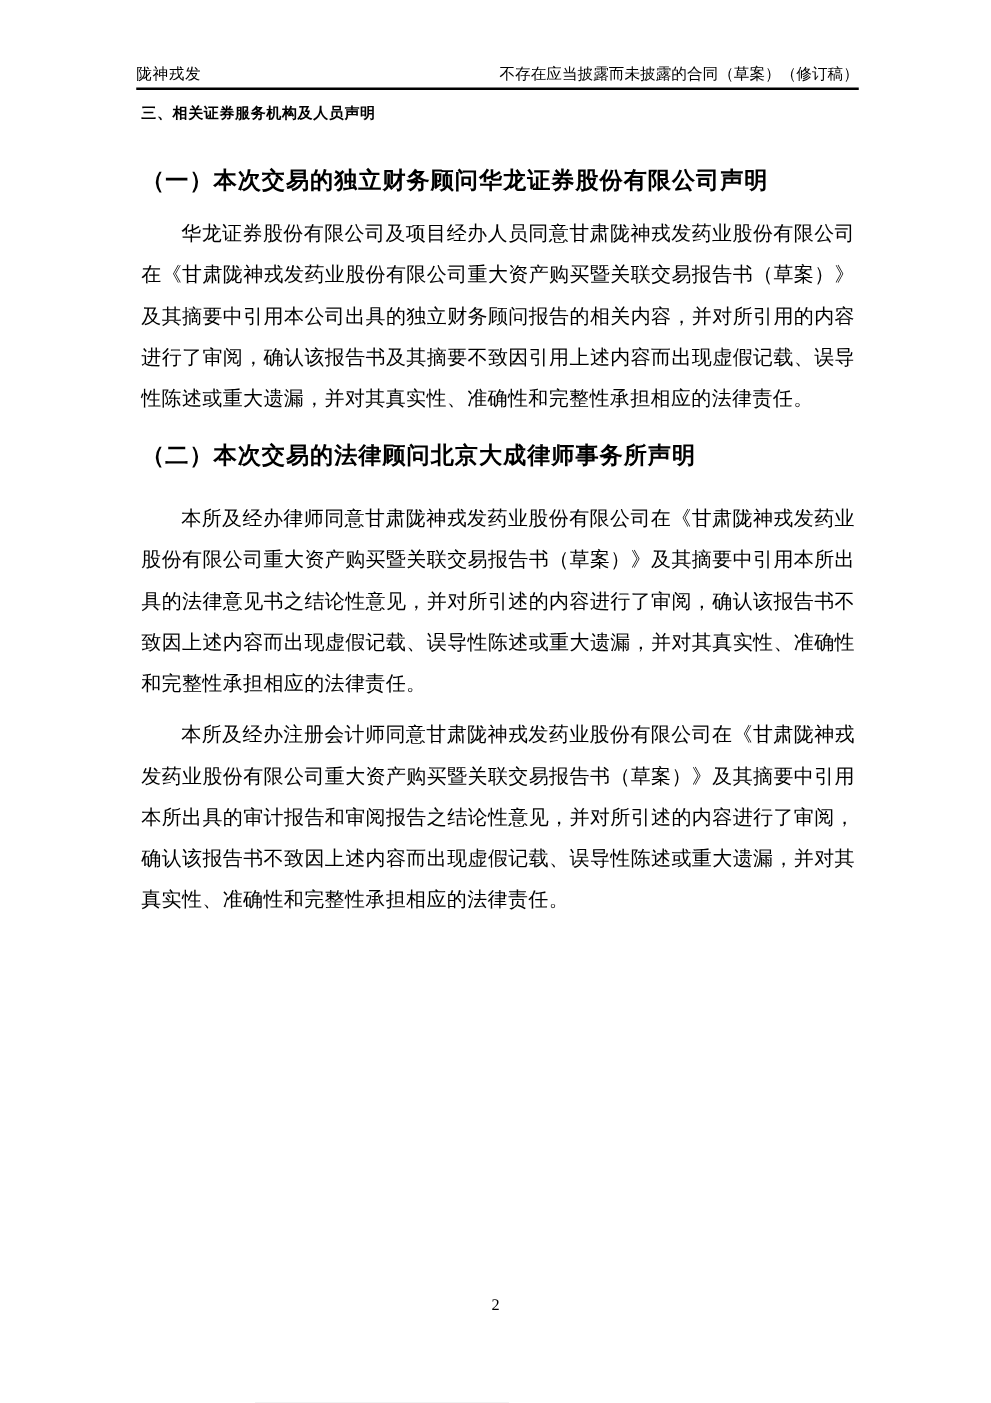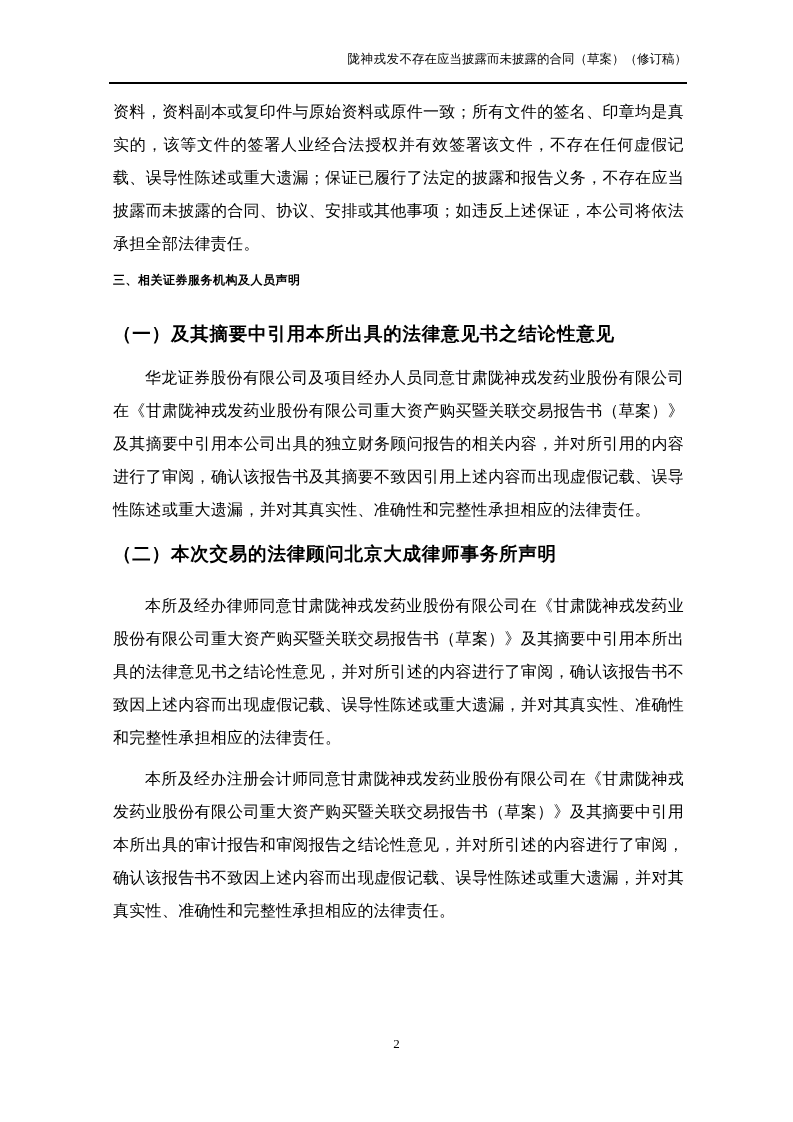--- a/index.html
+++ b/index.html
@@ -10,25 +10,25 @@
     background:#ffffff;
     color:#000000;
     font-family:"Liberation Serif","DejaVu Serif",serif;
     overflow:hidden;
     box-sizing:border-box;
   }
   .header{
     position:absolute;
     top:51px;left:109px;right:106px;
     display:flex;
-    justify-content:flex-end;
+    justify-content:space-between;
     align-items:flex-end;
     font-size:12.5px;
     line-height:16px;
-    padding-bottom:15px;
+    padding-bottom:3px;
     border-bottom:2px solid #000;
   }
   .header .hleft{letter-spacing:0.5px;}
   .header .hright{letter-spacing:0;}
   .content{
     position:absolute;
     top:70px;left:113px;width:571px;
   }
   p.body-par{
     margin:0;
@@ -75,25 +75,24 @@
 
 <div class="page">
 
   <div class="header">
     <span class="hleft">陇神戎发</span>
     <span class="hright">不存在应当披露而未披露的合同（草案）（修订稿）</span>
   </div>
 
   <div class="content">
 
-    <p class="body-par no-indent">资料，资料副本或复印件与原始资料或原件一致；所有文件的签名、印章均是真实的，该等文件的签署人业经合法授权并有效签署该文件，不存在任何虚假记载、误导性陈述或重大遗漏；保证已履行了法定的披露和报告义务，不存在应当披露而未披露的合同、协议、安排或其他事项；如违反上述保证，本公司将依法承担全部法律责任。</p>
 
     <h1 class="sec">三、相关证券服务机构及人员声明</h1>
 
-    <h2 class="sub sub-1">（一）及其摘要中引用本所出具的法律意见书之结论性意见</h2>
+    <h2 class="sub sub-1">（一）本次交易的独立财务顾问华龙证券股份有限公司声明</h2>
     <p class="body-par par-1">华龙证券股份有限公司及项目经办人员同意甘肃陇神戎发药业股份有限公司在《甘肃陇神戎发药业股份有限公司重大资产购买暨关联交易报告书（草案）》及其摘要中引用本公司出具的独立财务顾问报告的相关内容，并对所引用的内容进行了审阅，确认该报告书及其摘要不致因引用上述内容而出现虚假记载、误导性陈述或重大遗漏，并对其真实性、准确性和完整性承担相应的法律责任。</p>
 
     <h2 class="sub sub-2">（二）本次交易的法律顾问北京大成律师事务所声明</h2>
     <p class="body-par par-2">本所及经办律师同意甘肃陇神戎发药业股份有限公司在《甘肃陇神戎发药业股份有限公司重大资产购买暨关联交易报告书（草案）》及其摘要中引用本所出具的法律意见书之结论性意见，并对所引述的内容进行了审阅，确认该报告书不致因上述内容而出现虚假记载、误导性陈述或重大遗漏，并对其真实性、准确性和完整性承担相应的法律责任。</p>
 
     <p class="body-par par-3">本所及经办注册会计师同意甘肃陇神戎发药业股份有限公司在《甘肃陇神戎发药业股份有限公司重大资产购买暨关联交易报告书（草案）》及其摘要中引用本所出具的审计报告和审阅报告之结论性意见，并对所引述的内容进行了审阅，确认该报告书不致因上述内容而出现虚假记载、误导性陈述或重大遗漏，并对其真实性、准确性和完整性承担相应的法律责任。</p>
 
   </div>
 
   <div class="footer">

